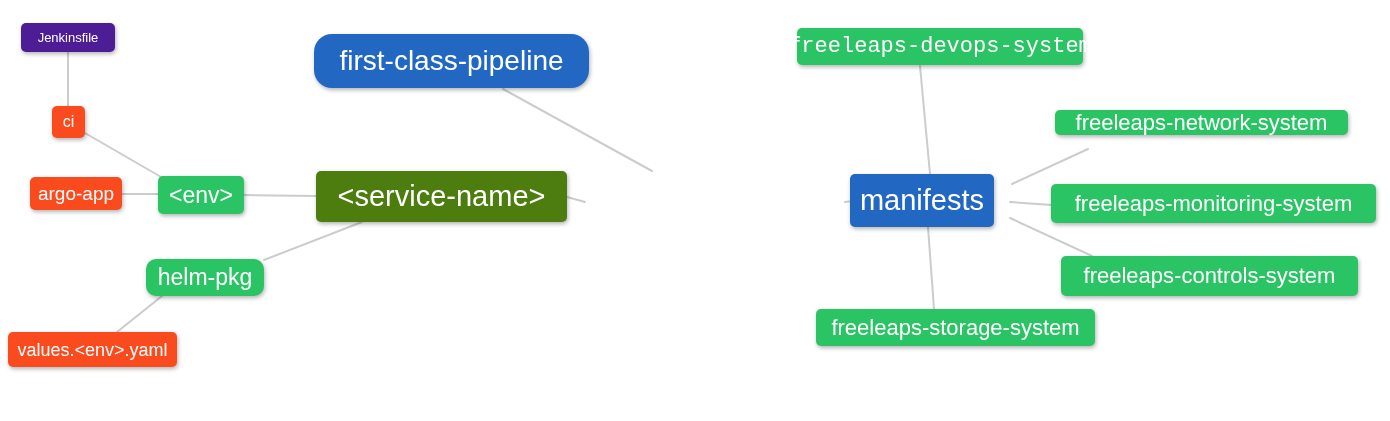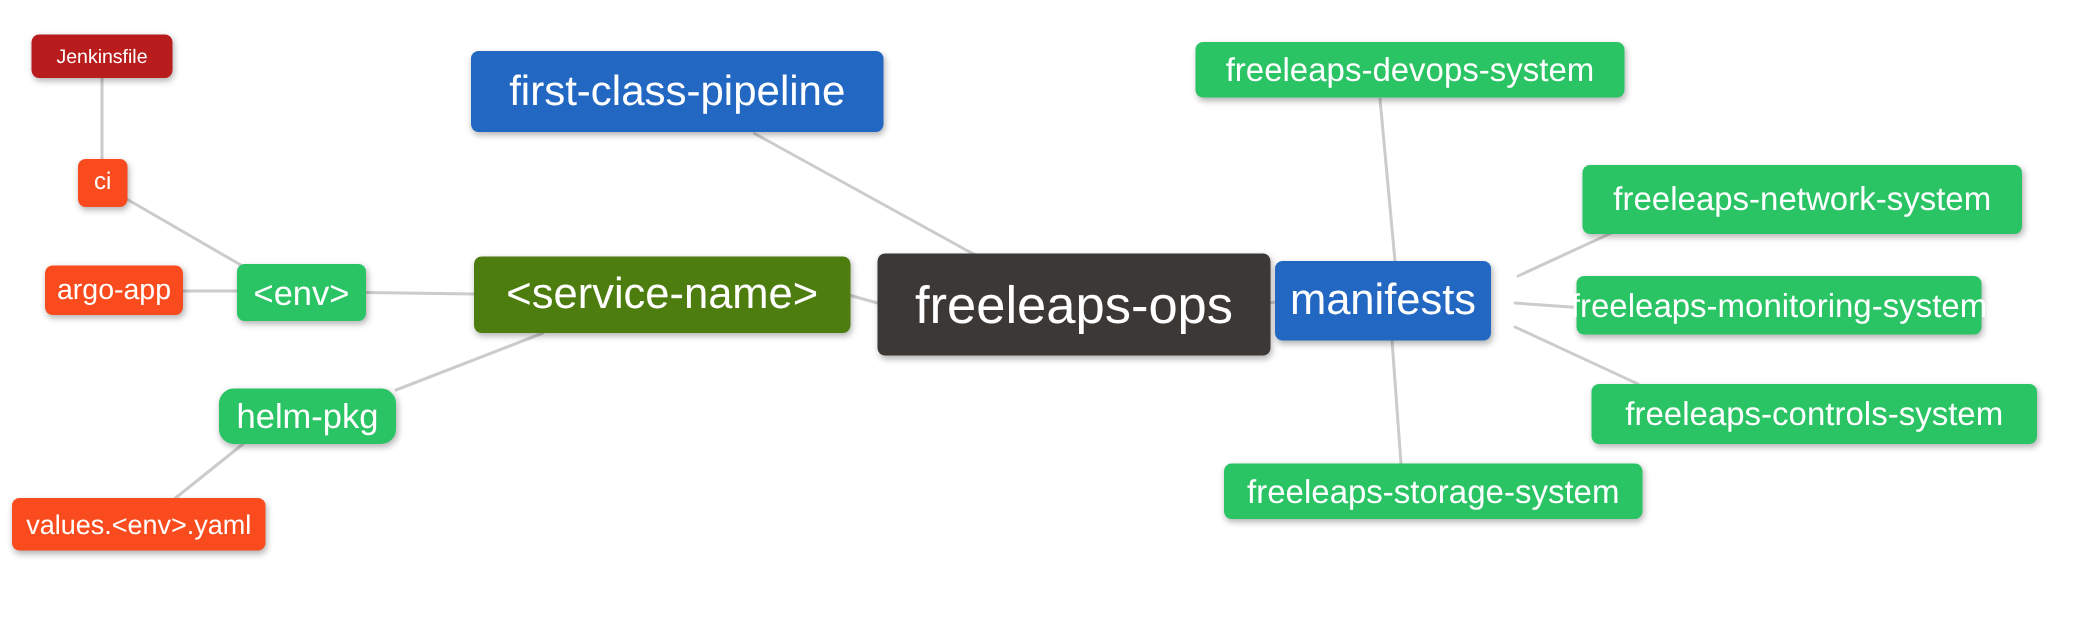--- a/index.html
+++ b/index.html
@@ -51,28 +51,27 @@
       <line x1="503" y1="89" x2="652" y2="171" stroke="#cccccc" stroke-width="2" stroke-linecap="round"></line>
       <line x1="567" y1="197" x2="585" y2="202" stroke="#cccccc" stroke-width="2" stroke-linecap="round"></line>
       <line x1="845" y1="202" x2="853" y2="201" stroke="#cccccc" stroke-width="2" stroke-linecap="round"></line>
       <line x1="920" y1="66" x2="930" y2="174" stroke="#cccccc" stroke-width="2" stroke-linecap="round"></line>
       <line x1="1012" y1="184" x2="1088" y2="149" stroke="#cccccc" stroke-width="2" stroke-linecap="round"></line>
       <line x1="1010" y1="202" x2="1052" y2="205" stroke="#cccccc" stroke-width="2" stroke-linecap="round"></line>
       <line x1="1010" y1="218" x2="1092" y2="256" stroke="#cccccc" stroke-width="2" stroke-linecap="round"></line>
       <line x1="928" y1="227" x2="934" y2="309" stroke="#cccccc" stroke-width="2" stroke-linecap="round"></line>
     </svg>
 
-<div class="node" style="left: 21px; top: 23px; width: 94px; height: 29px; background: #b91c1c; font-size: 13px; color: rgb(255, 255, 255);">Jenkinsfile</div>
+<div class="node" style="left: 21px; top: 23px; width: 94px; height: 29px; background: #4c1d95; font-size: 13px; color: rgb(255, 255, 255);">Jenkinsfile</div>
     <div class="node" style="left: 52px; top: 106px; width: 33px; height: 32px; background: rgb(250, 75, 30); font-size: 16px; color: rgb(255, 255, 255); text-align: center;">ci</div>
     <div class="node" style="left: 30px; top: 177px; width: 92px; height: 33px; background: rgb(250, 75, 30); font-size: 19px; color: rgb(255, 255, 255); text-align: center;">argo-app</div>
     <div class="node" style="left: 158px; top: 176px; width: 86px; height: 38px; background: rgb(43, 196, 101); font-size: 23px; color: rgb(255, 255, 255);">&lt;env&gt;</div>
     <div class="node" style="left: 146px; top: 259px; width: 118px; height: 37px; background: rgb(43, 196, 101); font-size: 23px; color: rgb(255, 255, 255); border-radius: 10px;">helm-pkg</div>
     <div class="node" style="left: 8px; top: 332px; width: 169px; height: 35px; background: rgb(250, 75, 30); font-size: 18px; color: rgb(255, 255, 255);">values.&lt;env&gt;.yaml</div>
-    <div class="node" style="left: 314px; top: 34px; width: 275px; height: 54px; background: rgb(34, 104, 195); font-size: 28px; color: rgb(255, 255, 255);">first-class-pipeline</div>
+    <div class="node" style="left: 314px; top: 34px; width: 275px; height: 54px; background: rgb(34, 104, 195); font-size: 28px; color: rgb(255, 255, 255); border-radius: 18px;">first-class-pipeline</div>
     <div class="node" style="left: 316px; top: 171px; width: 251px; height: 51px; background: #4d7c0f; font-size: 29px; color: rgb(255, 255, 255);">&lt;service-name&gt;</div>
-    <div class="node" style="left: 585px; top: 169px; width: 262px; height: 68px; background: rgb(60, 56, 54); font-size: 35px; color: rgb(255, 255, 255);">freeleaps-ops</div>
     <div class="node" style="left: 850px; top: 174px; width: 144px; height: 53px; background: rgb(34, 104, 195); font-size: 29px; color: rgb(255, 255, 255);">manifests</div>
-    <div class="node" style="left: 797px; top: 28px; width: 286px; height: 37px; background: rgb(43, 196, 101); font-size: 22px; color: rgb(255, 255, 255);">freeleaps-devops-system</div>
-    <div class="node" style="left: 1055px; top: 110px; width: 293px; height: 46px; background: rgb(43, 196, 101); font-size: 22px; color: rgb(255, 255, 255);">freeleaps-network-system</div>
-    <div class="node" style="left: 1051px; top: 184px; width: 270px; height: 39px; background: rgb(43, 196, 101); font-size: 22px; color: rgb(255, 255, 255);">freeleaps-monitoring-system</div>
+    <div class="node" style="left: 797px; top: 28px; width: 286px; height: 37px; background: rgb(43, 196, 101); font-size: 22px; color: rgb(255, 255, 255); font-family: Liberation Mono, monospace;">freeleaps-devops-system</div>
+    <div class="node" style="left: 1055px; top: 110px; width: 293px; height: 25px; background: rgb(43, 196, 101); font-size: 22px; color: rgb(255, 255, 255);">freeleaps-network-system</div>
+    <div class="node" style="left: 1051px; top: 184px; width: 325px; height: 39px; background: rgb(43, 196, 101); font-size: 22px; color: rgb(255, 255, 255);">freeleaps-monitoring-system</div>
     <div class="node" style="left: 1061px; top: 256px; width: 297px; height: 40px; background: rgb(43, 196, 101); font-size: 22px; color: rgb(255, 255, 255);">freeleaps-controls-system</div>
     <div class="node" style="left: 816px; top: 309px; width: 279px; height: 37px; background: rgb(43, 196, 101); font-size: 22px; color: rgb(255, 255, 255);">freeleaps-storage-system</div>
   </div>
 
 </body></html>

